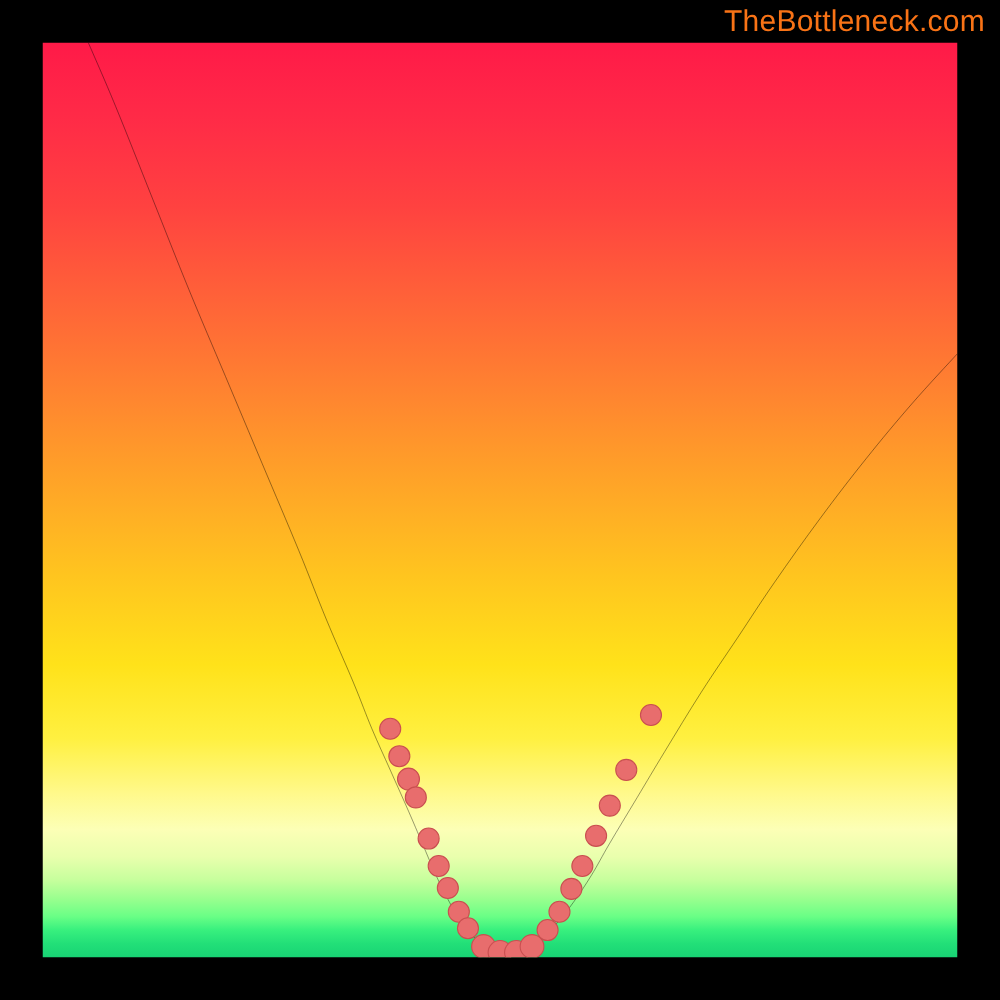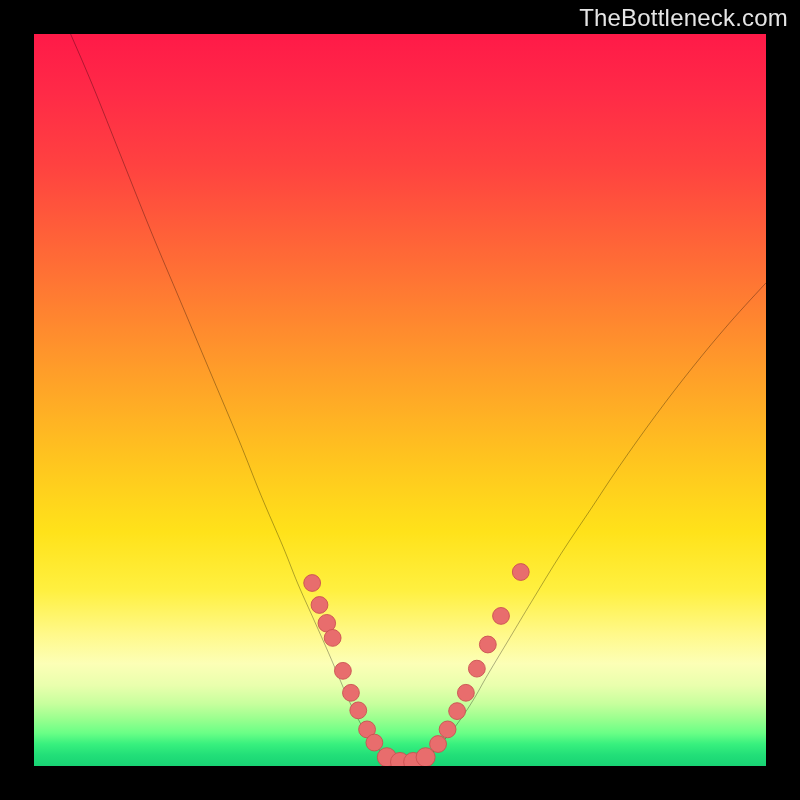--- a/index.html
+++ b/index.html
@@ -52,21 +52,21 @@
     );
   }
   .curve-layer {
     position: absolute;
     inset: 0;
   }
   .attribution {
     position: absolute;
     top: 4px;
     right: 12px;
-    color: #e5e5e5;
+    color: #f97316;
     font-size: 24px;
     font-weight: 400;
     letter-spacing: 0.2px;
   }
 </style>
 </head>
 <body>
 
 <div class="frame">
 

